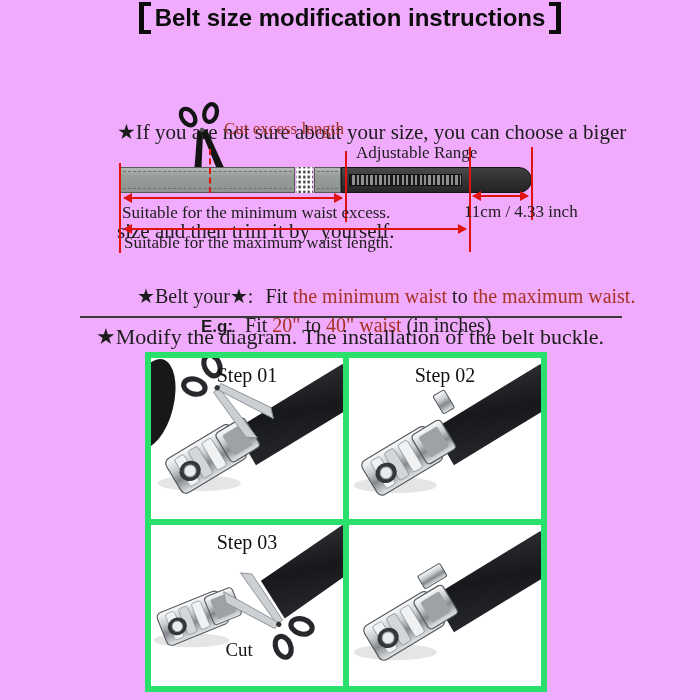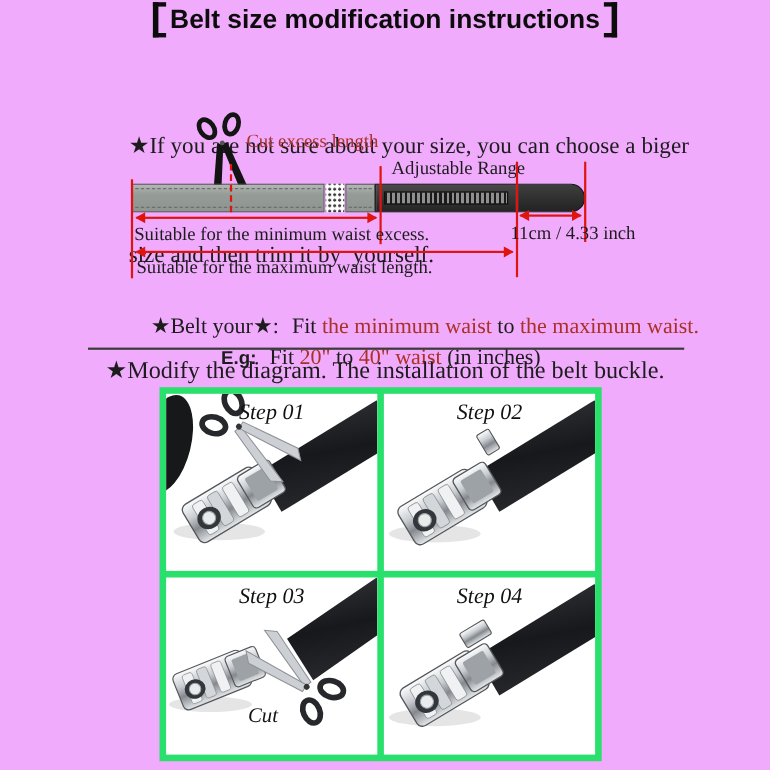--- a/index.html
+++ b/index.html
@@ -46,21 +46,21 @@
   .eg-prefix{font-family:"Liberation Sans",sans-serif;font-weight:700;font-size:17px;}
   .gap12{display:inline-block;width:12px;}
 
   .divider{position:absolute;left:80px;top:316px;width:542px;height:2px;background:#3a3a3a;}
   .install-heading{position:absolute;left:0;top:324px;width:700px;text-align:center;font-size:22px;}
 
   
   .step-grid{position:absolute;left:145px;top:352px;width:402px;height:340px;background:#2ae06c;
              display:grid;grid-template-columns:1fr 1fr;grid-template-rows:1fr 1fr;
              gap:6px;padding:6px;box-sizing:border-box;}
-  .step-cell{background:#fff;position:relative;overflow:hidden;font-style:italic;}
+  .step-cell{background:#fff;position:relative;overflow:hidden;}
   .step-label{position:relative;z-index:2;text-align:center;margin-top:6px;font-size:20px;color:#111;}
   .photo{position:absolute;left:0;top:0;width:100%;height:100%;}
   .cut-caption{font-family:"Liberation Serif",serif;}
 </style>
 </head>
 <body>
 
 <svg width="0" height="0" style="position:absolute" aria-hidden="true">
   <defs>
     <linearGradient id="chromeG" x1="0" y1="0" x2="0" y2="1">
@@ -180,21 +180,20 @@
       <svg class="photo" viewBox="0 0 192 162">
         <polygon points="192,0 110,56 134,94 215,37" fill="url(#strapG)"></polygon>
         <ellipse cx="40" cy="116" rx="38" ry="7" fill="rgba(0,0,0,0.10)"></ellipse>
         <use href="#buckleDef" transform="translate(4,90) rotate(-22) scale(0.88)"></use>
         <use href="#scissorsDef" transform="translate(128,100) rotate(-138) scale(1.15)" style="--blade:#ccd0d4;--blade-edge:#8e9297;--handle:#26282b"></use>
         <text x="88" y="132" text-anchor="middle" font-size="19" fill="#141414" class="cut-caption">Cut</text>
       </svg>
     </div>
 
     <div class="step-cell">
-      <div class="step-label">Step 04</div>
       <svg class="photo" viewBox="0 0 192 162">
         <use href="#strapDef"></use>
         <ellipse cx="46" cy="128" rx="42" ry="8" fill="rgba(0,0,0,0.10)"></ellipse>
         <use href="#buckleDef" transform="translate(12,104) rotate(-31)"></use>
         <rect x="70" y="44" width="26" height="15" rx="2" fill="url(#chromeG)" stroke="#54575b" transform="rotate(-31 83 51)"></rect>
       </svg>
     </div>
 
   </div>
 </div>

